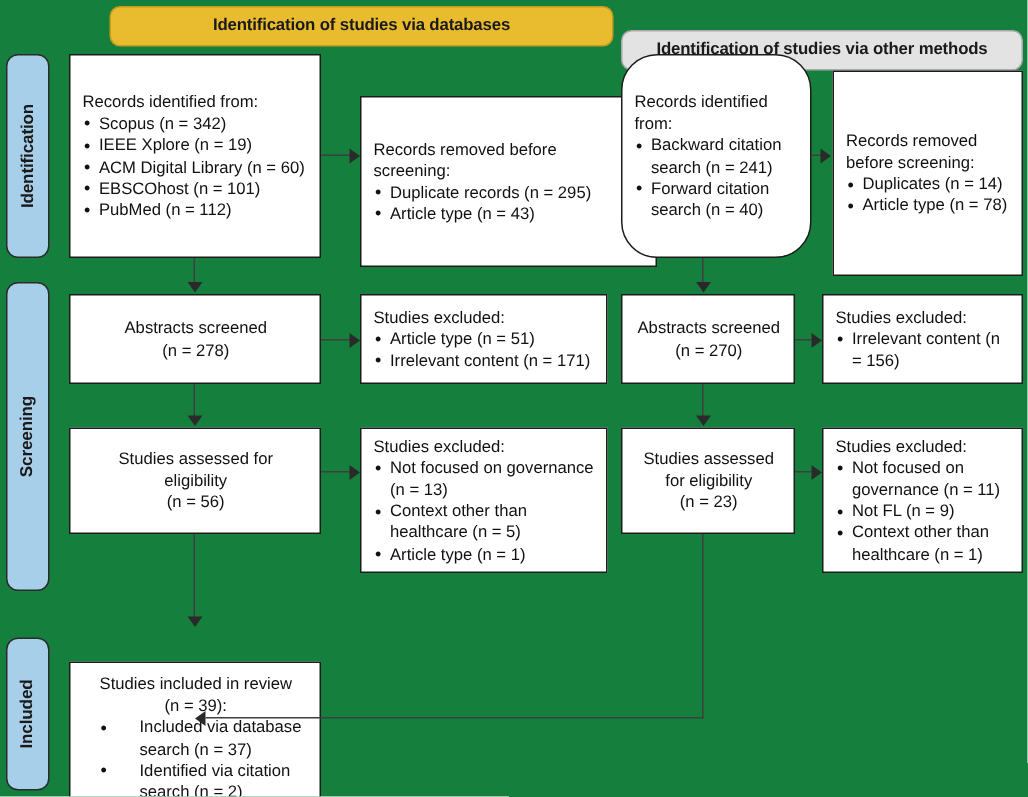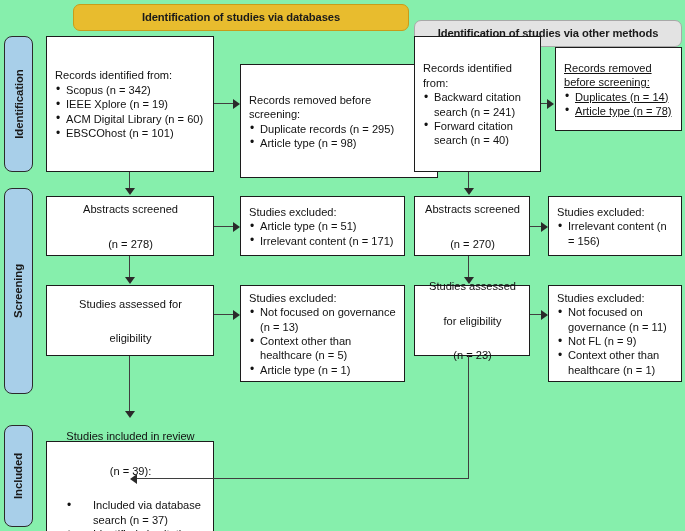--- a/index.html
+++ b/index.html
@@ -8,21 +8,21 @@
     background: #ffffff;
   }
   body {
     font-family: "Liberation Sans", sans-serif;
     -webkit-font-smoothing: antialiased;
   }
   #prisma {
     position: relative;
     width: 685px;
     height: 531px;
-    background: #86efac;
+    background: #15803d;
     overflow: hidden;
   }
 
   
   .banner {
     position: absolute;
     box-sizing: border-box;
     border: 1px solid #9a9a9a;
     border-radius: 7px;
     display: flex;
@@ -99,32 +99,32 @@
     padding-left: 0;
   }
   .box li::before {
     content: "\2022";
     position: absolute;
     left: -10px;
     top: -0.5px;
     font-size: 12px;
     line-height: 1.30;
   }
-  .box.center { text-align: center; gap: 20px; }
+  .box.center { text-align: center; }
   .box.center p { margin: 0; }
 
   
   .box ul.wide { padding-left: 38px; }
   .box ul.wide li::before { left: -26px; }
 
   
   .b-db-records    { left: 46px;  top: 36px;  width: 168px; height: 136px; }
   .b-db-removed    { left: 240px; top: 64px;  width: 198px; height: 114px; }
-  .b-oth-records   { left: 414px; top: 36px;  width: 127px; height: 136px; }
-  .b-oth-removed   { left: 555px; top: 47px;  width: 127px; height: 84px; text-decoration: underline; }
+  .b-oth-records   { left: 414px; top: 36px;  width: 127px; height: 136px; border-radius: 24px; }
+  .b-oth-removed   { left: 555px; top: 47px;  width: 127px; height: 137px; }
 
   .b-db-abstracts  { left: 46px;  top: 196px; width: 168px; height: 60px; }
   .b-db-excl1      { left: 240px; top: 196px; width: 165px; height: 60px; }
   .b-oth-abstracts { left: 414px; top: 196px; width: 116px; height: 60px; }
   .b-oth-excl1     { left: 548px; top: 196px; width: 134px; height: 60px; }
 
   .b-db-eligible   { left: 46px;  top: 285px; width: 168px; height: 71px; }
   .b-db-excl2      { left: 240px; top: 285px; width: 165px; height: 97px; }
   .b-oth-eligible  { left: 414px; top: 285px; width: 116px; height: 71px; }
   .b-oth-excl2     { left: 548px; top: 285px; width: 134px; height: 97px; }
@@ -181,29 +181,30 @@
     <span>Included</span>
   </div>
 
   <div class="box b-db-records">
     <p>Records identified from:</p>
     <ul>
       <li>Scopus (n = 342)</li>
       <li>IEEE Xplore (n = 19)</li>
       <li>ACM Digital Library (n = 60)</li>
       <li>EBSCOhost (n = 101)</li>
+      <li>PubMed (n = 112)</li>
     </ul>
   </div>
 
   <div class="box thin b-db-removed">
     <p>Records removed before</p>
     <p>screening:</p>
     <ul>
       <li>Duplicate records (n = 295)</li>
-      <li>Article type (n = 98)</li>
+      <li>Article type (n = 43)</li>
     </ul>
   </div>
 
   <div class="box b-oth-records">
     <p>Records identified</p>
     <p>from:</p>
     <ul>
       <li>Backward citation search (n = 241)</li>
       <li>Forward citation search (n = 40)</li>
     </ul>
@@ -239,20 +240,21 @@
   <div class="box thin b-oth-excl1">
     <p>Studies excluded:</p>
     <ul>
       <li>Irrelevant content (n = 156)</li>
     </ul>
   </div>
 
   <div class="box center b-db-eligible">
     <p>Studies assessed for</p>
     <p>eligibility</p>
+    <p>(n = 56)</p>
   </div>
 
   <div class="box thin b-db-excl2">
     <p>Studies excluded:</p>
     <ul>
       <li>Not focused on governance (n = 13)</li>
       <li>Context other than healthcare (n = 5)</li>
       <li>Article type (n = 1)</li>
     </ul>
   </div>

